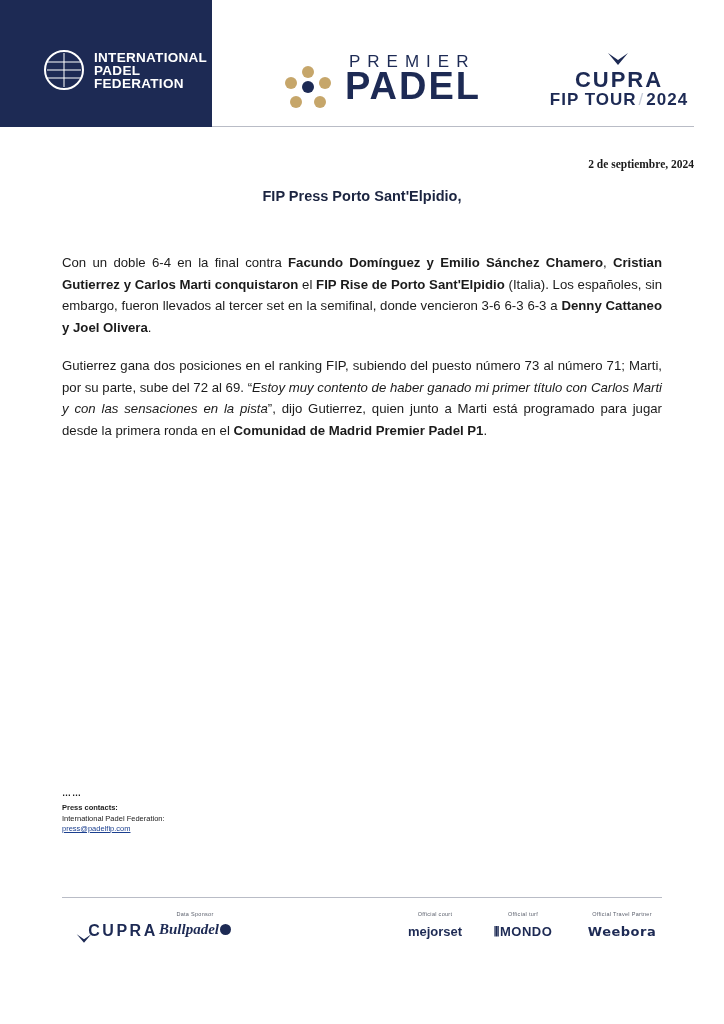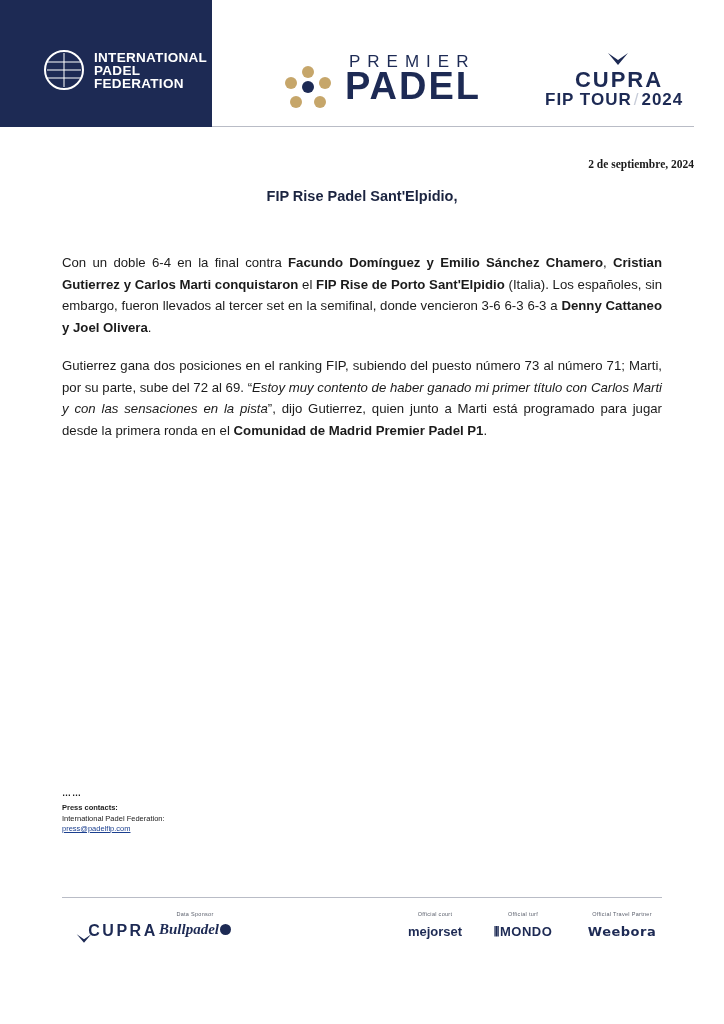--- a/index.html
+++ b/index.html
@@ -142,21 +142,21 @@
     text-align: center;
     font-size: 22px;
     font-weight: bold;
     letter-spacing: 2px;
   }
   .fip-tour {
     position: absolute;
     left: 0;
     top: 38px;
     width: 148px;
-    text-align: left;
+    text-align: center;
     font-size: 17px;
     font-weight: bold;
     letter-spacing: 1px;
   }
   .fip-tour .sep {
     color: #c7ccd8;
     font-weight: normal;
     padding: 0 2px;
   }
   .header-rule {
@@ -348,21 +348,21 @@
         <span>FIP TOUR</span><span class="sep">/</span><span>2024</span>
       </div>
     </div>
 
     <div class="header-rule"></div>
   </div>
 
   <div class="date">2 de septiembre, 2024</div>
 
   <div class="title">
-    <div>FIP Rise Padel Sant'Elpidio,</div>
+    <div>FIP Press Porto Sant'Elpidio,</div>
   </div>
 
   <div class="body-copy">
     <p><span>Con un doble 6-4 en la final contra </span><b>Facundo Domínguez y Emilio Sánchez Chamero</b><span>, </span><b>Cristian Gutierrez y Carlos Marti conquistaron</b><span> el </span><b>FIP Rise de Porto Sant'Elpidio</b><span> (Italia). Los españoles, sin embargo, fueron llevados al tercer set en la semifinal, donde vencieron 3-6 6-3 6-3 a </span><b>Denny Cattaneo y Joel Olivera</b><span>.</span></p>
 
     <p><span>Gutierrez gana dos posiciones en el ranking FIP, subiendo del puesto número 73 al número 71; Marti, por su parte, sube del 72 al 69. “</span><i>Estoy muy contento de haber ganado mi primer título con Carlos Marti y con las sensaciones en la pista</i><span>”, dijo Gutierrez, quien junto a Marti está programado para jugar desde la primera ronda en el </span><b>Comunidad de Madrid Premier Padel P1</b><span>.</span></p>
   </div>
 
   <div class="dots">……</div>
   <div class="contacts">

